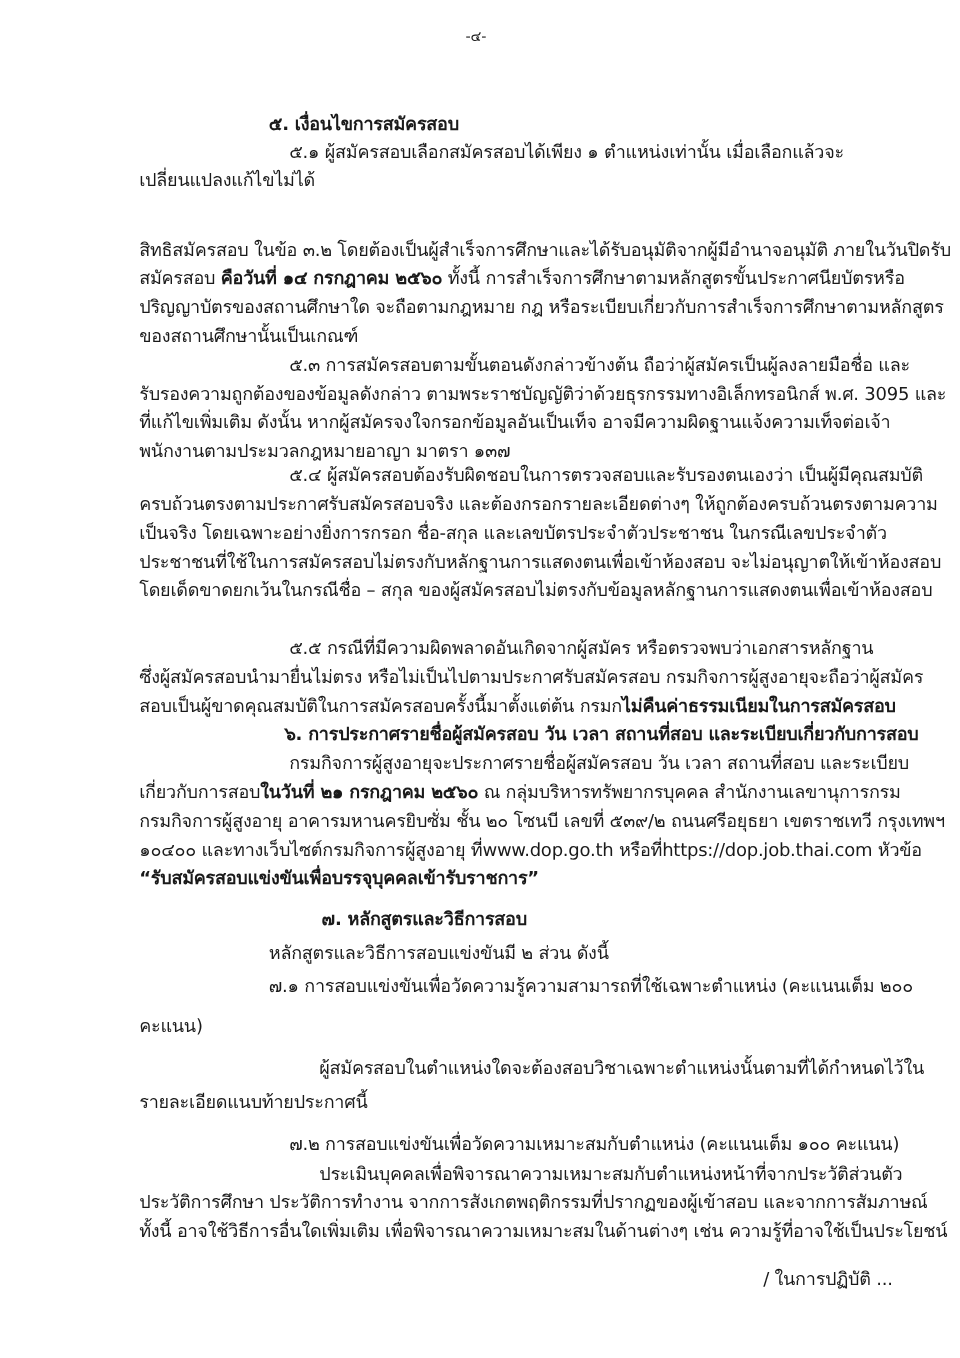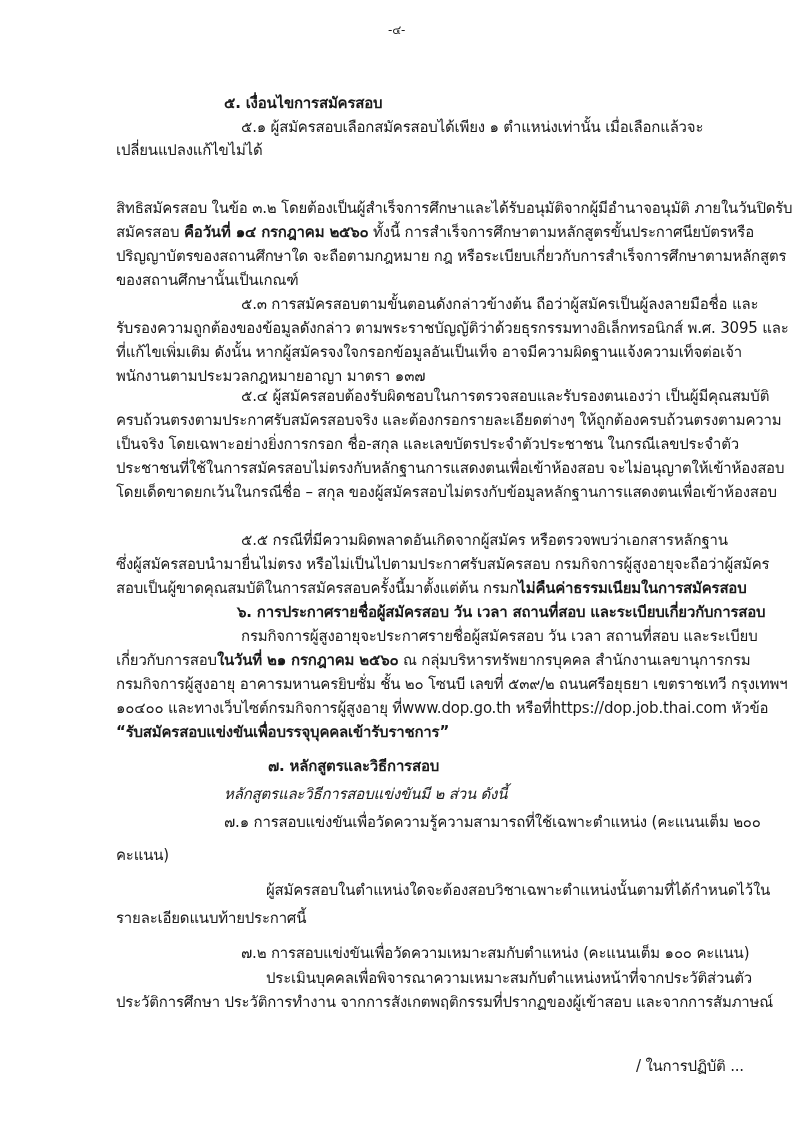--- a/index.html
+++ b/index.html
@@ -48,24 +48,25 @@
   <div class="line" style="left:116px; top:578px;"><span>สอบเป็นผู้ขาดคุณสมบัติในการสมัครสอบครั้งนี้มาตั้งแต่ต้น กรมก</span><span class="b">ไม่คืนค่าธรรมเนียมในการสมัครสอบ</span></div>
 
   <div class="line b" style="left:224px; top:602px;margin-left:13px;">๖. การประกาศรายชื่อผู้สมัครสอบ วัน เวลา สถานที่สอบ และระเบียบเกี่ยวกับการสอบ</div>
   <div class="line" style="left:241px; top:626px;">กรมกิจการผู้สูงอายุจะประกาศรายชื่อผู้สมัครสอบ วัน เวลา สถานที่สอบ และระเบียบ</div>
   <div class="line" style="left:116px; top:650px;"><span>เกี่ยวกับการสอบ</span><span class="b">ในวันที่ ๒๑ กรกฎาคม ๒๕๖๐</span><span> ณ กลุ่มบริหารทรัพยากรบุคคล สำนักงานเลขานุการกรม</span></div>
   <div class="line" style="left:116px; top:674px;">กรมกิจการผู้สูงอายุ อาคารมหานครยิบซั่ม ชั้น ๒๐ โซนบี เลขที่ ๕๓๙/๒ ถนนศรีอยุธยา เขตราชเทวี กรุงเทพฯ</div>
   <div class="line" style="left:116px; top:698px;">๑๐๔๐๐ และทางเว็บไซต์กรมกิจการผู้สูงอายุ ที่www.dop.go.th  หรือที่https://dop.job.thai.com  หัวข้อ</div>
   <div class="line b" style="left:116px; top:722px;">“รับสมัครสอบแข่งขันเพื่อบรรจุบุคคลเข้ารับราชการ”</div>
 
   <div class="line b" style="left:224px; top:756px;margin-left:44px;">๗. หลักสูตรและวิธีการสอบ</div>
-  <div class="line" style="left:224px; top:784px;font-style:italic;">หลักสูตรและวิธีการสอบแข่งขันมี ๒ ส่วน ดังนี้</div>
+  <div class="line" style="left:224px; top:784px;">หลักสูตรและวิธีการสอบแข่งขันมี ๒ ส่วน ดังนี้</div>
   <div class="line" style="left:224px; top:812px;">๗.๑ การสอบแข่งขันเพื่อวัดความรู้ความสามารถที่ใช้เฉพาะตำแหน่ง (คะแนนเต็ม ๒๐๐</div>
   <div class="line" style="left:116px; top:845px;">คะแนน)</div>
   <div class="line" style="left:266px; top:880px;">ผู้สมัครสอบในตำแหน่งใดจะต้องสอบวิชาเฉพาะตำแหน่งนั้นตามที่ได้กำหนดไว้ใน</div>
   <div class="line" style="left:116px; top:908px;">รายละเอียดแนบท้ายประกาศนี้</div>
 
   <div class="line" style="left:241px; top:943px;">๗.๒ การสอบแข่งขันเพื่อวัดความเหมาะสมกับตำแหน่ง (คะแนนเต็ม ๑๐๐ คะแนน)</div>
   <div class="line" style="left:116px; top:992px;">ประวัติการศึกษา ประวัติการทำงาน จากการสังเกตพฤติกรรมที่ปรากฏของผู้เข้าสอบ และจากการสัมภาษณ์</div>
   <div class="line" style="left:266px; top:968px;">ประเมินบุคคลเพื่อพิจารณาความเหมาะสมกับตำแหน่งหน้าที่จากประวัติส่วนตัว</div>
+  <div class="line" style="left:116px; top:1016px;">ทั้งนี้ อาจใช้วิธีการอื่นใดเพิ่มเติม เพื่อพิจารณาความเหมาะสมในด้านต่างๆ เช่น ความรู้ที่อาจใช้เป็นประโยชน์</div>
 
   <div class="line" style="left:636px; top:1056px;text-align:right;">/ ในการปฏิบัติ ...</div>
 </div>
 
 </body></html>

